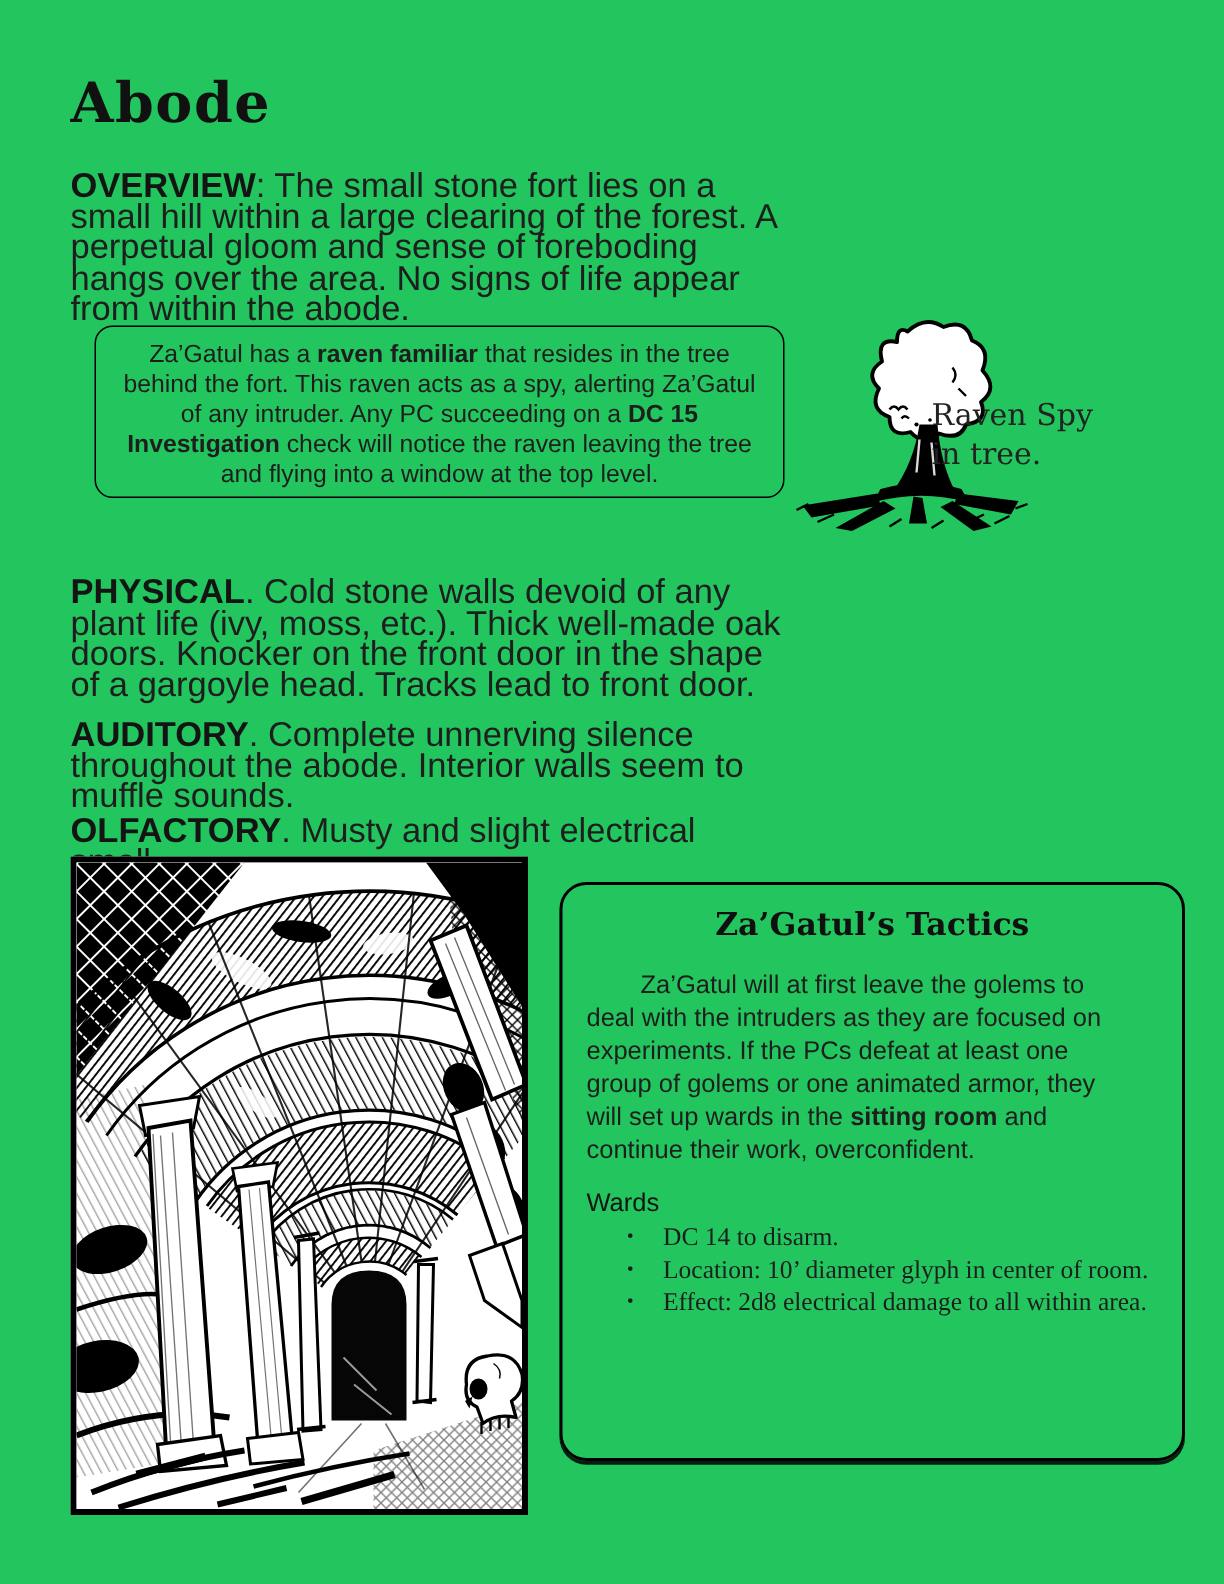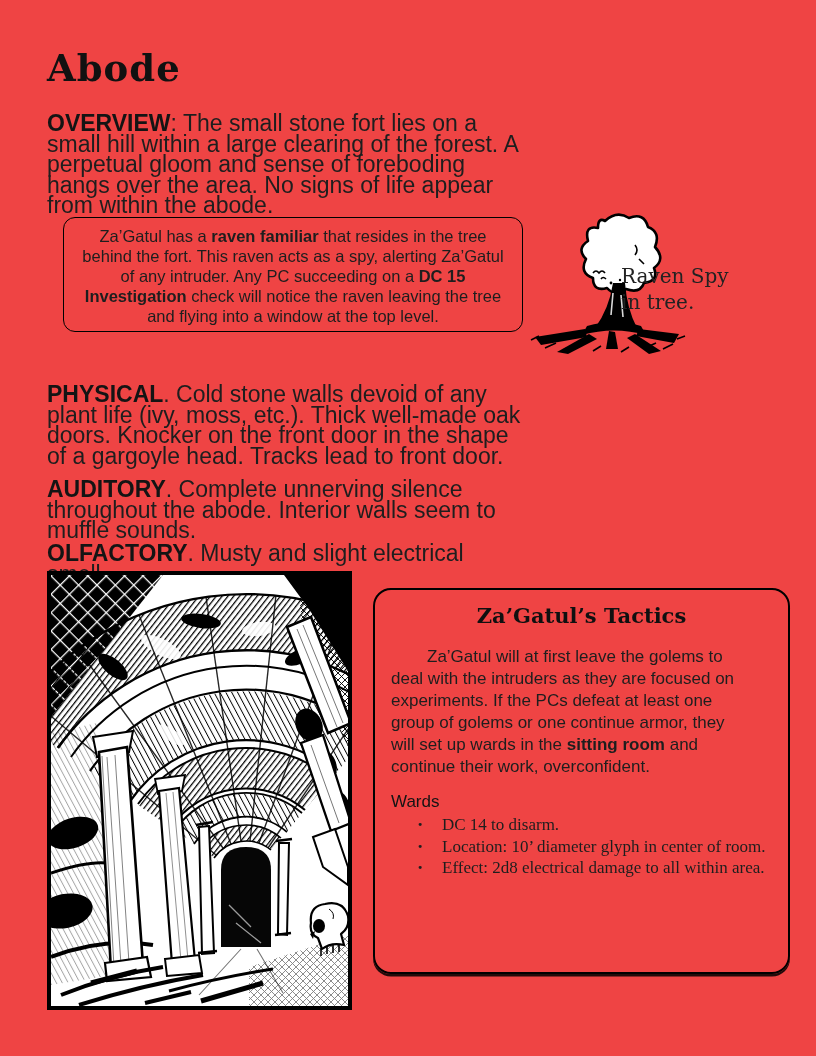--- a/index.html
+++ b/index.html
@@ -1,18 +1,18 @@
 <!DOCTYPE html>
 <html><head>
 <meta charset="utf-8">
 <style>
   * { margin:0; padding:0; box-sizing:border-box; }
   html,body { background:#ffffff; }
   .page {
-    position:relative; width:816px; height:1056px; background:#ef4444;
+    position:relative; width:816px; height:1056px; background:#22c55e;
     overflow:hidden; font-family:"Liberation Sans", sans-serif; color:#1e1e1e;
   }
   
   .page-title {
     position:absolute; left:47px; top:50px;
     font-family:"DejaVu Serif", serif; font-weight:bold;
     font-size:37px; line-height:1; letter-spacing:1px; color:#111;
   }
   
   .body-par {
@@ -231,21 +231,21 @@
         <ellipse cx="10" cy="23" rx="6" ry="7" fill="#000"></ellipse>
         <path d="M 1,31 L 6,28 L 4,36 Z" fill="#000"></path>
         <path d="M 12,45 L 12,53 M 18,43 L 18,51 M 24,42 L 24,50 M 30,41 L 30,49" stroke="#000" stroke-width="1.6"></path>
         <path d="M 20,6 Q 26,10 24,16" stroke="#000" stroke-width="1" fill="none"></path>
       </g>
     </svg>
   </div>
 
   <section class="tactics">
     <h2 class="tactics-title">Za’Gatul’s Tactics</h2>
-    <p class="tactics-par"><span>Za’Gatul will at first leave the golems to deal with the intruders as they are focused on experiments. If the PCs defeat at least one group of golems or one continue armor, they will set up wards in the </span><b>sitting room</b><span> and continue their work, overconfident.</span></p>
+    <p class="tactics-par"><span>Za’Gatul will at first leave the golems to deal with the intruders as they are focused on experiments. If the PCs defeat at least one group of golems or one animated armor, they will set up wards in the </span><b>sitting room</b><span> and continue their work, overconfident.</span></p>
     <h3 class="wards-heading">Wards</h3>
     <ul class="wards-list">
       <li><span>DC 14 to disarm.</span></li>
       <li><span>Location: 10’ diameter glyph in center of room.</span></li>
       <li><span>Effect: 2d8 electrical damage to all within area.</span></li>
     </ul>
   </section>
 
 </div>
 

